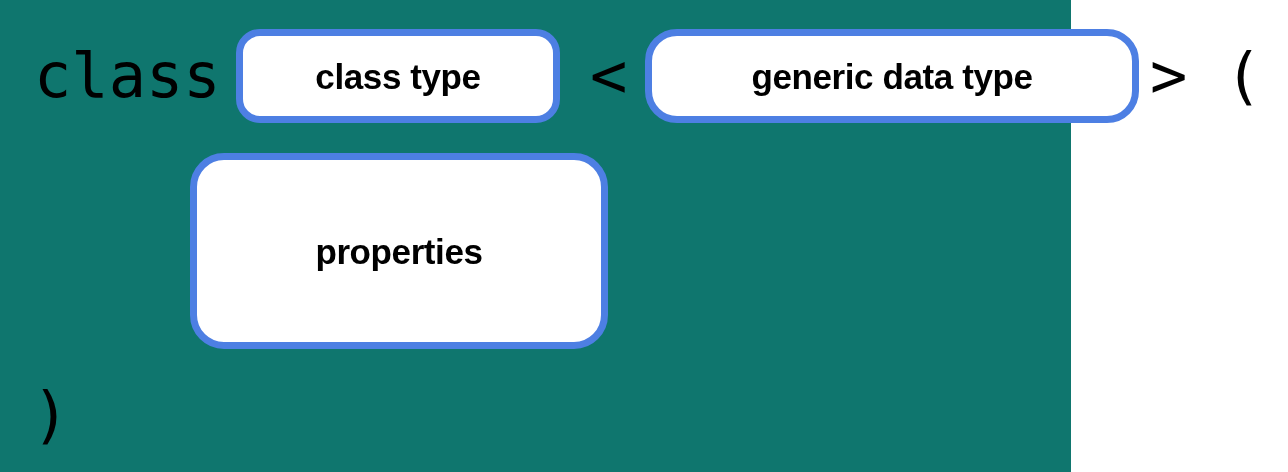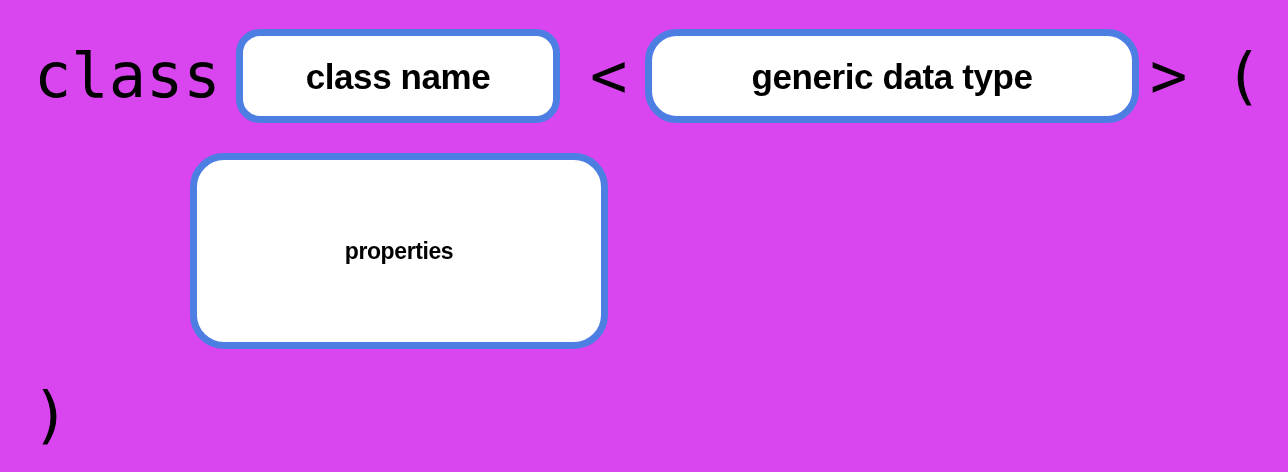--- a/index.html
+++ b/index.html
@@ -10,23 +10,23 @@
   body {
     width: 1288px;
     height: 472px;
     background: #ffffff;
     font-family: "Liberation Sans", sans-serif;
     overflow: hidden;
   }
 
   #diagram {
     position: relative;
-    width: 1288px;
+    width: 1071px;
     height: 472px;
-    background: #d946ef;
+    background: #0f766e;
   }
 
   
   .code-token {
     position: absolute;
     font-family: "DejaVu Sans Mono", "Liberation Mono", monospace;
     font-weight: 400;
     font-size: 62px;
     line-height: 1;
     color: #000000;
@@ -94,32 +94,32 @@
   }
 
   #slot-properties {
     left: 190px;
     top: 153px;
     width: 418px;
     height: 196px;
     border-radius: 34px;
   }
   #slot-properties .slot-label {
-    font-size: 23px;
+    font-size: 35px;
   }
 </style>
 </head>
 <body>
 
 <div id="diagram">
 
   <span class="code-token" id="token-class">class</span>
 
   <div class="slot" id="slot-class-name">
-    <span class="slot-label">class name</span>
+    <span class="slot-label">class type</span>
   </div>
 
   <span class="code-token" id="token-lt">&lt;</span>
 
   <div class="slot" id="slot-generic-type">
     <span class="slot-label">generic data type</span>
   </div>
 
   <span class="code-token" id="token-gt-paren">&gt; (</span>
 

